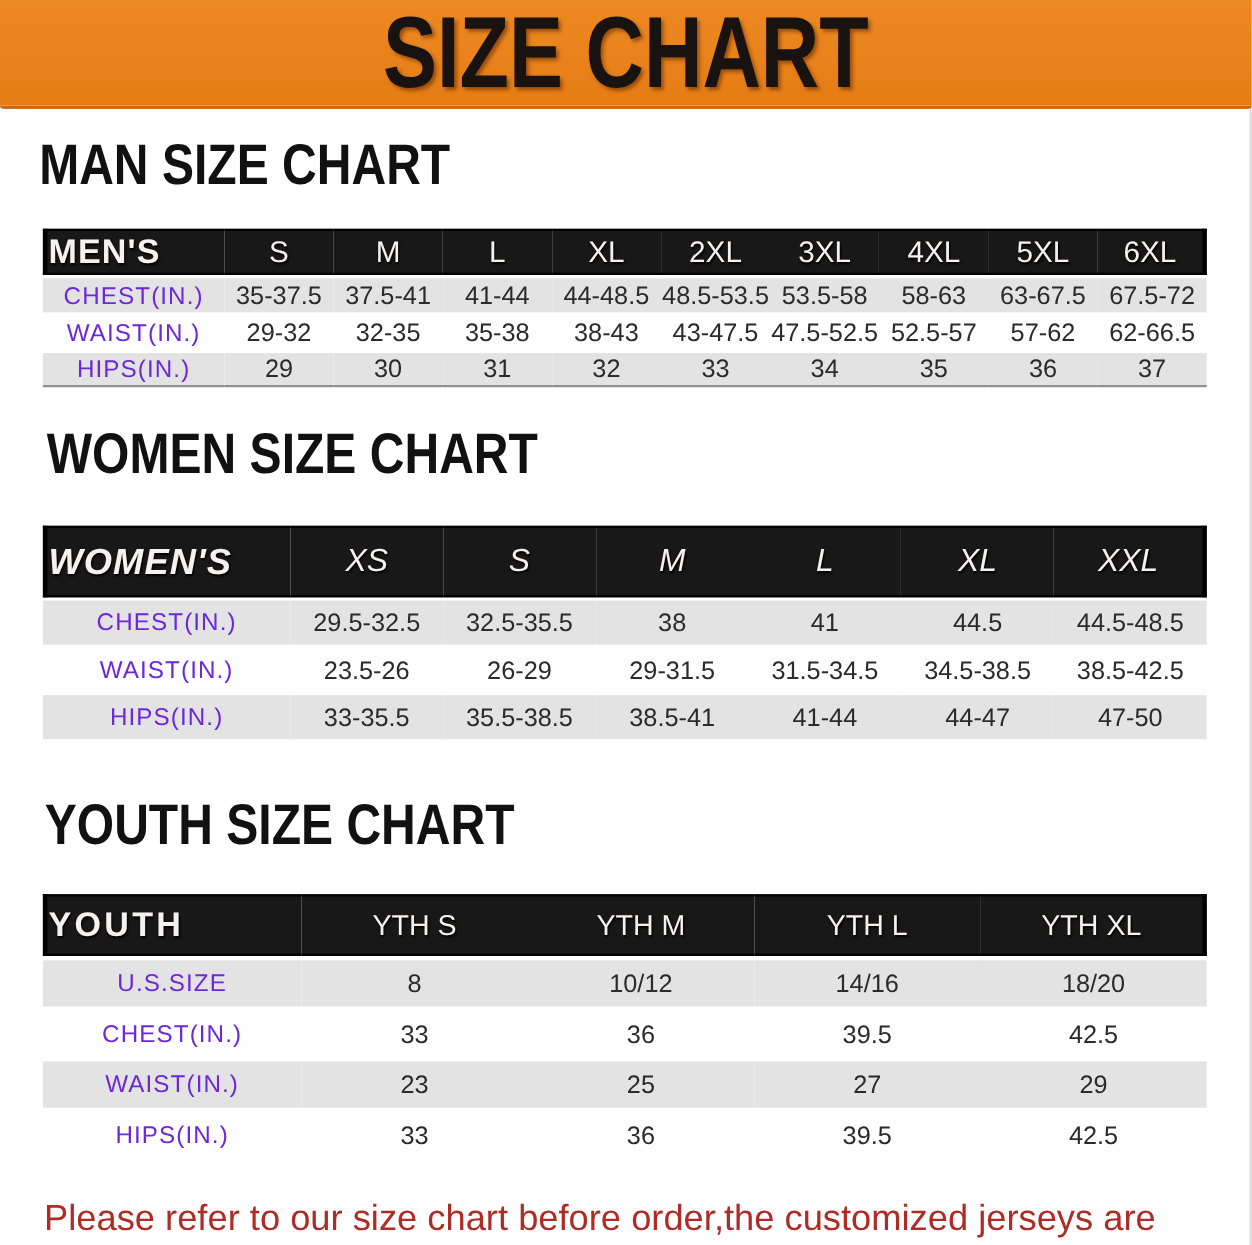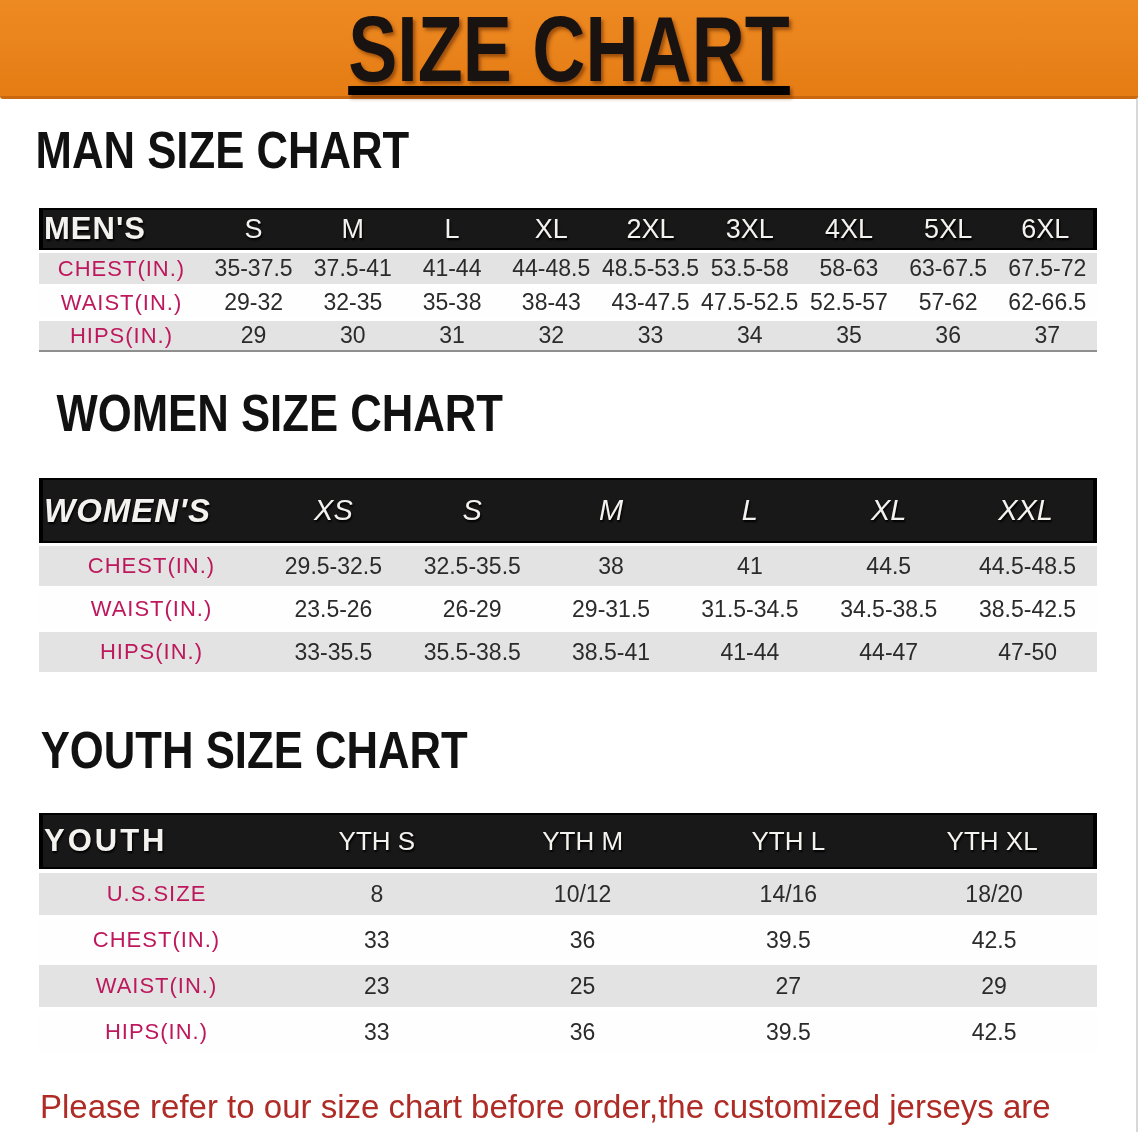--- a/index.html
+++ b/index.html
@@ -11,21 +11,21 @@
     overflow: hidden;
   }
   .page { width: 1138px; height: 1132px; position: relative; border-right: 2px solid #d8d8d8; }
 
   
   .banner {
     width: 1138px; height: 99px;
     background: linear-gradient(#ee8a22, #e57c14);
     border-bottom: 3px solid #c9680f;
     border-radius: 0 0 3px 3px;
-    display: flex; justify-content: center; text-decoration: underline;
+    display: flex; align-items: center; justify-content: center;
   }
   .banner-text {
     display: inline-block;
     font-size: 92px; font-weight: 800; line-height: 99px;
     color: #181211; letter-spacing: 0px;
     transform: scaleX(0.80);
     text-shadow: 3px 3px 4px rgba(90,35,0,0.55);
     white-space: nowrap;
   }
 
@@ -33,21 +33,21 @@
   h2.section-title {
     margin: 0; line-height: 50px;
   }
   .title-text {
     display: inline-block;
     font-size: 52px; font-weight: 800; color: #111;
     transform: scaleX(0.84);
     letter-spacing: 0px; white-space: nowrap;
   }
   .sec-mens   h2.section-title { padding: 26px 0 20px; }
-  .sec-womens h2.section-title { padding: 33px 0 27px; margin-left: 14px; }
+  .sec-womens h2.section-title { padding: 33px 0 27px; }
   .sec-youth  h2.section-title { padding: 50px 0 24px; }
 
   
   table.size-table {
     width: 1058px; margin: 0 auto;
     border-collapse: separate;
     table-layout: fixed;
   }
   .sec-mens   table.size-table { border-spacing: 0 3px; }
   .sec-womens table.size-table { border-spacing: 0 3px; }
@@ -71,21 +71,21 @@
   .sec-mens   thead th.corner { font-size: 31px; }
   .sec-womens thead th { height: 65px; font-size: 29px; font-style: italic; }
   .sec-womens thead th.corner { font-size: 33px; }
   .sec-youth  thead th { height: 56px; font-size: 26px; }
   .sec-youth  thead th.corner { font-size: 31px; letter-spacing: 3px; }
 
   tbody td {
     text-align: center; color: #2b2b2b;
     font-size: 23px; white-space: nowrap;
   }
-  tbody td.row-label { font-size: 22px; color: #be185d; letter-spacing: 1px; }
+  tbody td.row-label { font-size: 22px; color: #6d28d9; letter-spacing: 1px; }
   tbody tr:nth-child(odd) td { background: #e3e3e3; }
   tbody tr:nth-child(even) td { background: #fefefe; }
 
   .sec-mens   tbody td { height: 31px; }
   .sec-womens tbody td { height: 40px; }
   .sec-youth  tbody td { height: 42px; }
 
   .sec-mens tbody tr:last-child td { border-bottom: 2px solid #8f8f8f; }
 
   .sec-mens   th.corner,  .sec-mens   td.row-label  { width: 165px; }

